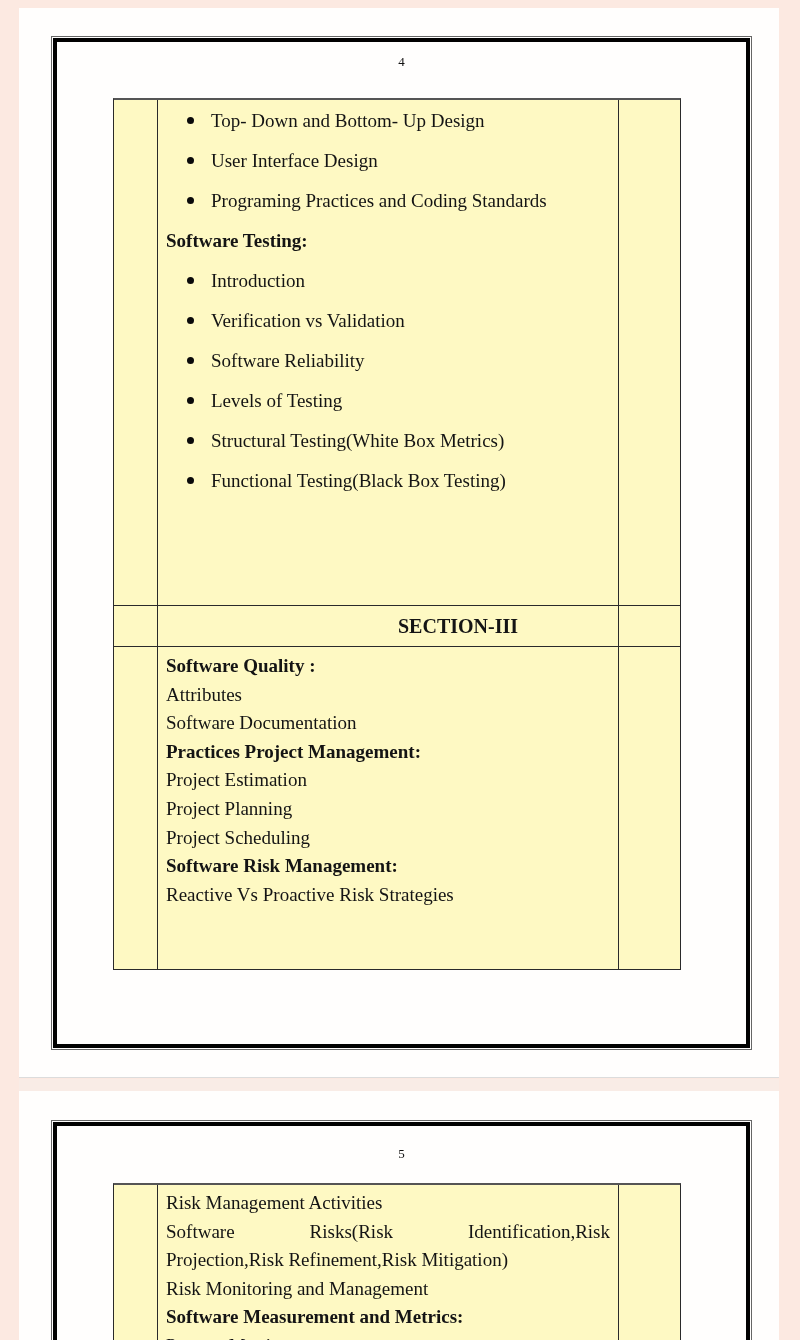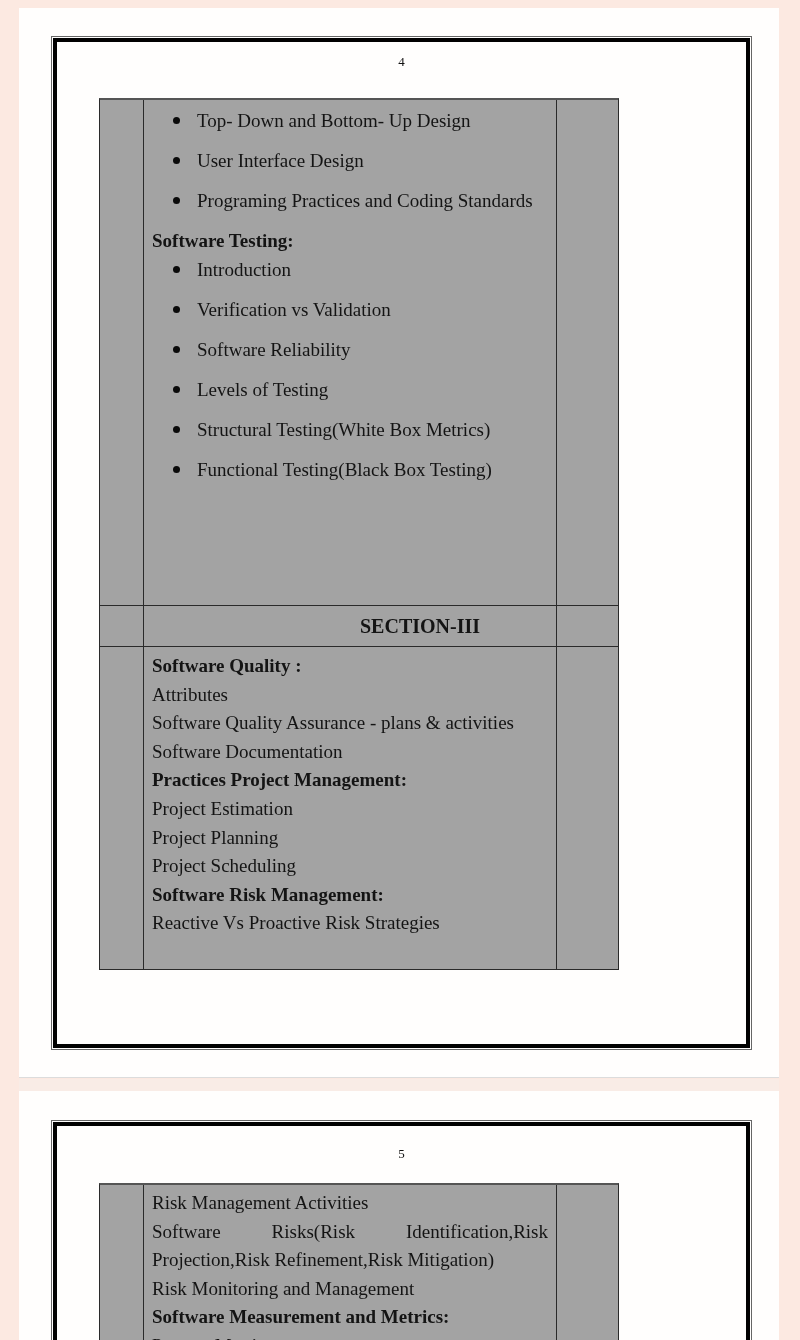--- a/index.html
+++ b/index.html
@@ -29,44 +29,44 @@
   .page--4 .frame { top:30px; height:1010px; }
   .page--5 .frame { top:31px; height:300px; }
   .page-number {
     position:absolute; left:34px; width:697px; text-align:center;
     font-size:13px; line-height:15px; color:#111;
   }
   .page--4 .page-number { top:46px; }
   .page--5 .page-number { top:55px; }
 
   .doc-table {
-    position:absolute; left:80px; width:520px;
+    position:absolute; left:94px; width:568px;
     display:grid; grid-template-columns:44px 1fr 61px;
     border:1px solid #2a2a2a; border-top:2px solid #555;
-    background:#a3a3a3;
+    background:#fef9c3;
   }
   .page--4 .doc-table { top:90px; height:872px; grid-template-rows:506px 41px 1fr; }
   .page--5 .doc-table { top:92px; height:170px; border-bottom:none; grid-template-rows:1fr; }
   .cell { border-right:1px solid #2a2a2a; border-bottom:1px solid #2a2a2a; }
   .cell:nth-child(3n) { border-right:none; }
   .row-last .cell, .page--5 .cell { border-bottom:none; }
 
   .content-cell { padding:6px 8px 0 8px; font-size:19px; }
 
   .bullet-list { list-style:none; }
   .bullet-item {
     position:relative; padding-left:45px; line-height:29px;
     margin-bottom:11px;
   }
   .bullet-item > span { display:block; max-width:368px; }
   .bullet-marker {
     position:absolute; left:21px; top:11px; width:7px; height:7px;
     border-radius:50%; background:#0a0a0a;
   }
-  .inline-heading { font-weight:700; line-height:29px; }
+  .inline-heading { font-weight:700; line-height:29px; margin-bottom:11px; }
 
   .section-cell {
     display:flex; align-items:center; justify-content:center;
     padding-left:140px; font-weight:700; font-size:20px;text-align:center;
   }
 
   .lines-cell { padding:5px 8px 0 8px; font-size:19px; }
   .line { line-height:28.6px; }
   .line--bold { font-weight:700; }
   .line--gap-after { }
@@ -130,21 +130,20 @@
       <div class="cell"></div>
 
       <div class="cell"></div>
       <div class="cell section-cell">SECTION-III</div>
       <div class="cell"></div>
 
       <div class="cell row-last-cell" style="border-bottom:none;"></div>
       <div class="cell lines-cell" style="border-bottom:none;">
         <div class="line line--bold line--gap-after">Software Quality :</div>
         <div class="line">Attributes</div>
-        <div class="line">Software Quality Assurance - plans &amp; activities</div>
         <div class="line">Software Documentation</div>
         <div class="line line--bold">Practices Project Management:</div>
         <div class="line">Project Estimation</div>
         <div class="line">Project Planning</div>
         <div class="line">Project Scheduling</div>
         <div class="line line--bold">Software Risk Management:</div>
         <div class="line">Reactive Vs Proactive Risk Strategies</div>
       </div>
       <div class="cell" style="border-bottom:none;"></div>
     </div>

